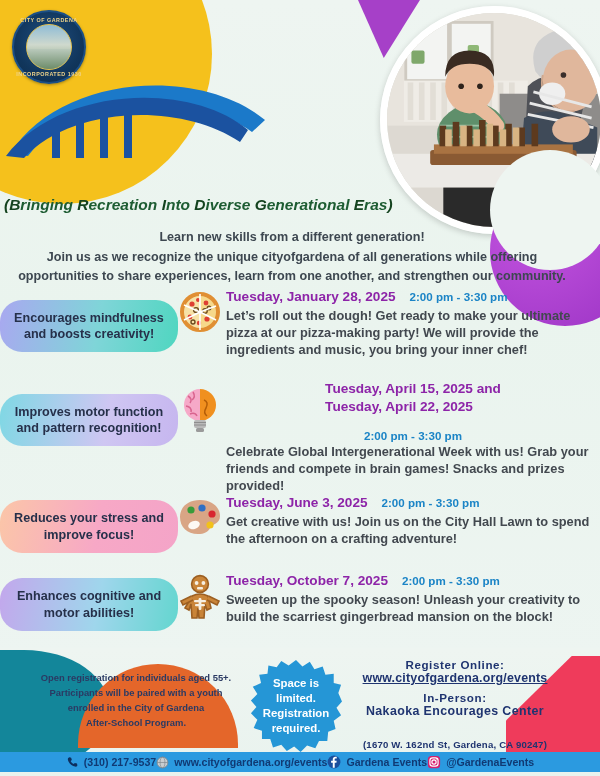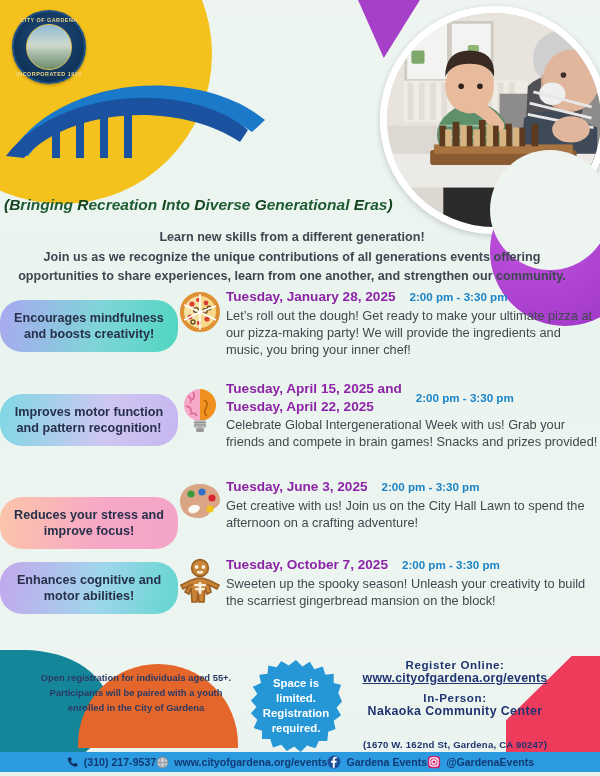--- a/index.html
+++ b/index.html
@@ -113,23 +113,23 @@
   .pill.g2 { background: linear-gradient(100deg,#7fd8e4 0%,#cfc6f2 60%,#c6b6ef 100%); }
   .pill.g3 { background: linear-gradient(100deg,#fbc6a8 0%,#f7a8c6 55%,#f4a4c8 100%); }
   .pill.g4 { background: linear-gradient(100deg,#c3a7ec 0%,#9fd6ec 55%,#63d6cf 100%); }
 
   .icon-col { width: 48px; flex:0 0 48px; padding-top: 2px; }
   .txt-col { flex:1 1 auto; }
 
   .date-line { display:flex; align-items:baseline; gap:14px; }
   .edate { color:#8d24a8; font-weight:800; font-size:13.6px; line-height:1.3; }
   .etime { color:#1b84c6; font-weight:800; font-size:11.6px; white-space:nowrap; }
-  .edesc { color:#42484f; font-size:12.8px; line-height:1.33; margin-top:1px; }
-
-  .row2 .date-line { flex-direction:row; align-items:center; }
+  .edesc { color:#42484f; font-size:12.8px; line-height:1.33; margin-top:1px;font-weight:bold; }
+
+  .row2 .date-line { flex-direction:column; align-items:center; }
   .row2 .edate-stack { display:flex; flex-direction:column; }
 
   
   .footer {
     position:absolute; left:0; bottom:0; width:600px; height:128px;
     overflow:hidden;
   }
   .footer-bg {
     position:absolute; inset:0;
     background: linear-gradient(180deg,#eef5f1,#e9f3ee);
@@ -295,21 +295,21 @@
   </div>
   <div class="purple-blob-r"></div>
   <div class="purple-mask"></div>
 
   <div class="subtitle">
     <span><b>(B</b>ringing <b>R</b>ecreation <b>I</b>nto <b>D</b>iverse <b>G</b>enerational <b>E</b>ras<b>)</b></span>
   </div>
 
   <div class="lede">
     <div>Learn new skills from a different generation!</div>
-    <div>Join us as we recognize the unique contributions of all generations events offering</div>
+    <div>Join us as we recognize the unique cityofgardena of all generations while offering</div>
     <div>opportunities to share experiences, learn from one another, and strengthen our community.</div>
   </div>
 
   <div class="events">
 
     <div class="row" style="min-height:92px;">
       <div class="pill-col">
         <div class="pill g1" style="margin-top:12px;">Encourages mindfulness and boosts creativity!</div>
       </div>
       <div class="icon-col">
@@ -380,21 +380,21 @@
             <span class="edate">Tuesday, April  22, 2025</span>
           </span>
           <span class="etime">2:00 pm - 3:30 pm</span>
         </div>
         <div class="edesc">Celebrate Global Intergenerational Week with us! Grab your friends and compete in brain games! Snacks and prizes provided!</div>
       </div>
     </div>
 
     <div class="row" style="min-height:78px;">
       <div class="pill-col">
-        <div class="pill g3" style="margin-top:19px;text-align:center;">Reduces your stress and improve focus!</div>
+        <div class="pill g3" style="margin-top:6px;text-align:center;">Reduces your stress and improve focus!</div>
       </div>
       <div class="icon-col" style="padding-top:4px;">
         <svg width="44" height="38" viewBox="0 0 44 38">
           <path d="M22 2 C35 2 42 10 42 18 C42 26 34 26 32 30 C30 34 26 36 20 36 C9 36 2 29 2 19 C2 9 10 2 22 2 Z" fill="#d9a585"></path>
           <circle cx="13" cy="12" r="3.6" fill="#3a9b3a"></circle>
           <circle cx="24" cy="10" r="3.6" fill="#2f6fc4"></circle>
           <circle cx="34" cy="16" r="3.6" fill="#d8262f"></circle>
           <circle cx="32" cy="27" r="3.6" fill="#f2c11b"></circle>
           <ellipse cx="16" cy="27" rx="6" ry="4" fill="#fdf8f3" transform="rotate(-20 16 27)"></ellipse>
         </svg>
@@ -443,32 +443,33 @@
   <div class="footer">
     <div class="footer-bg"></div>
     <div class="teal-blob"></div>
     <div class="orange-semi"></div>
     <div class="pink-shape"></div>
 
     <div class="footer-note">
       <div>Open registration for individuals aged 55+.</div>
       <div>Participants will be paired with a youth</div>
       <div>enrolled in the City of Gardena</div>
+      <div>After-School Program.</div>
     </div>
 
     <div class="starburst">
       <span>Space is limited. Registration required.</span>
     </div>
 
     <div class="reg-block">
       <div class="reg-h">Register Online:</div>
       <div class="reg-link">www.cityofgardena.org/events</div>
       <div class="reg-sp"></div>
       <div class="reg-h2">In-Person:</div>
-      <div class="reg-ctr">Nakaoka Community Center</div>
+      <div class="reg-ctr">Nakaoka Encourages Center</div>
       <div class="reg-addr">(1670 W. 162nd St, Gardena, CA 90247)</div>
       <div class="reg-hours">8:00 AM-6:00 PM</div>
     </div>
 
     <div class="bottombar">
       <div class="bb-item">
         <svg width="13" height="13" viewBox="0 0 24 24">
           <path d="M6.6 2.5 L9.5 3.2 L10.8 7.4 L8.6 9.1 c1 2.6 3.2 4.8 5.8 5.8 l1.7 -2.2 4.2 1.3 0.7 2.9 c-0.3 2 -2.3 3.2 -4.3 2.7 C10.5 18.6 5 13.1 3.5 6.9 C3 4.9 4.5 2.8 6.6 2.5 Z" fill="#0d2f5e"></path>
         </svg>
         <span>(310) 217-9537</span>

